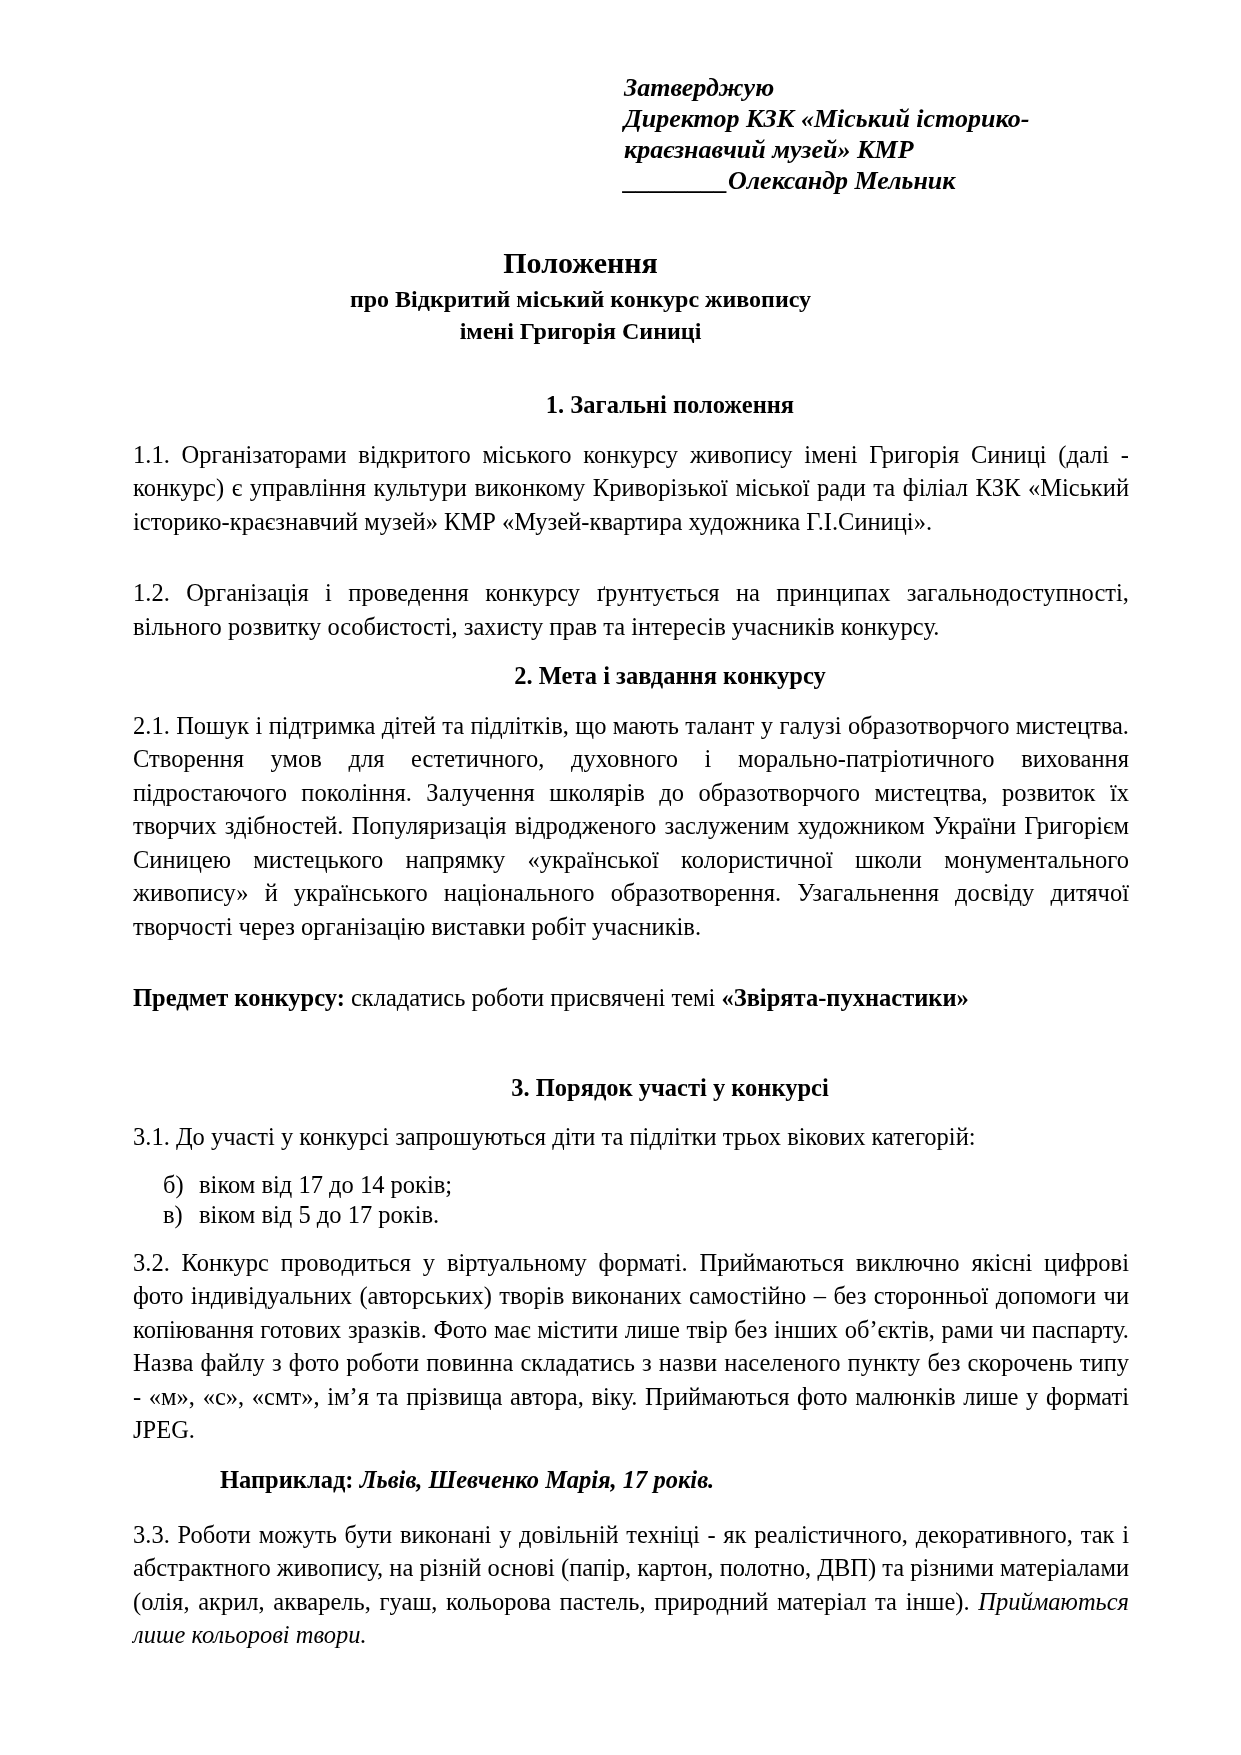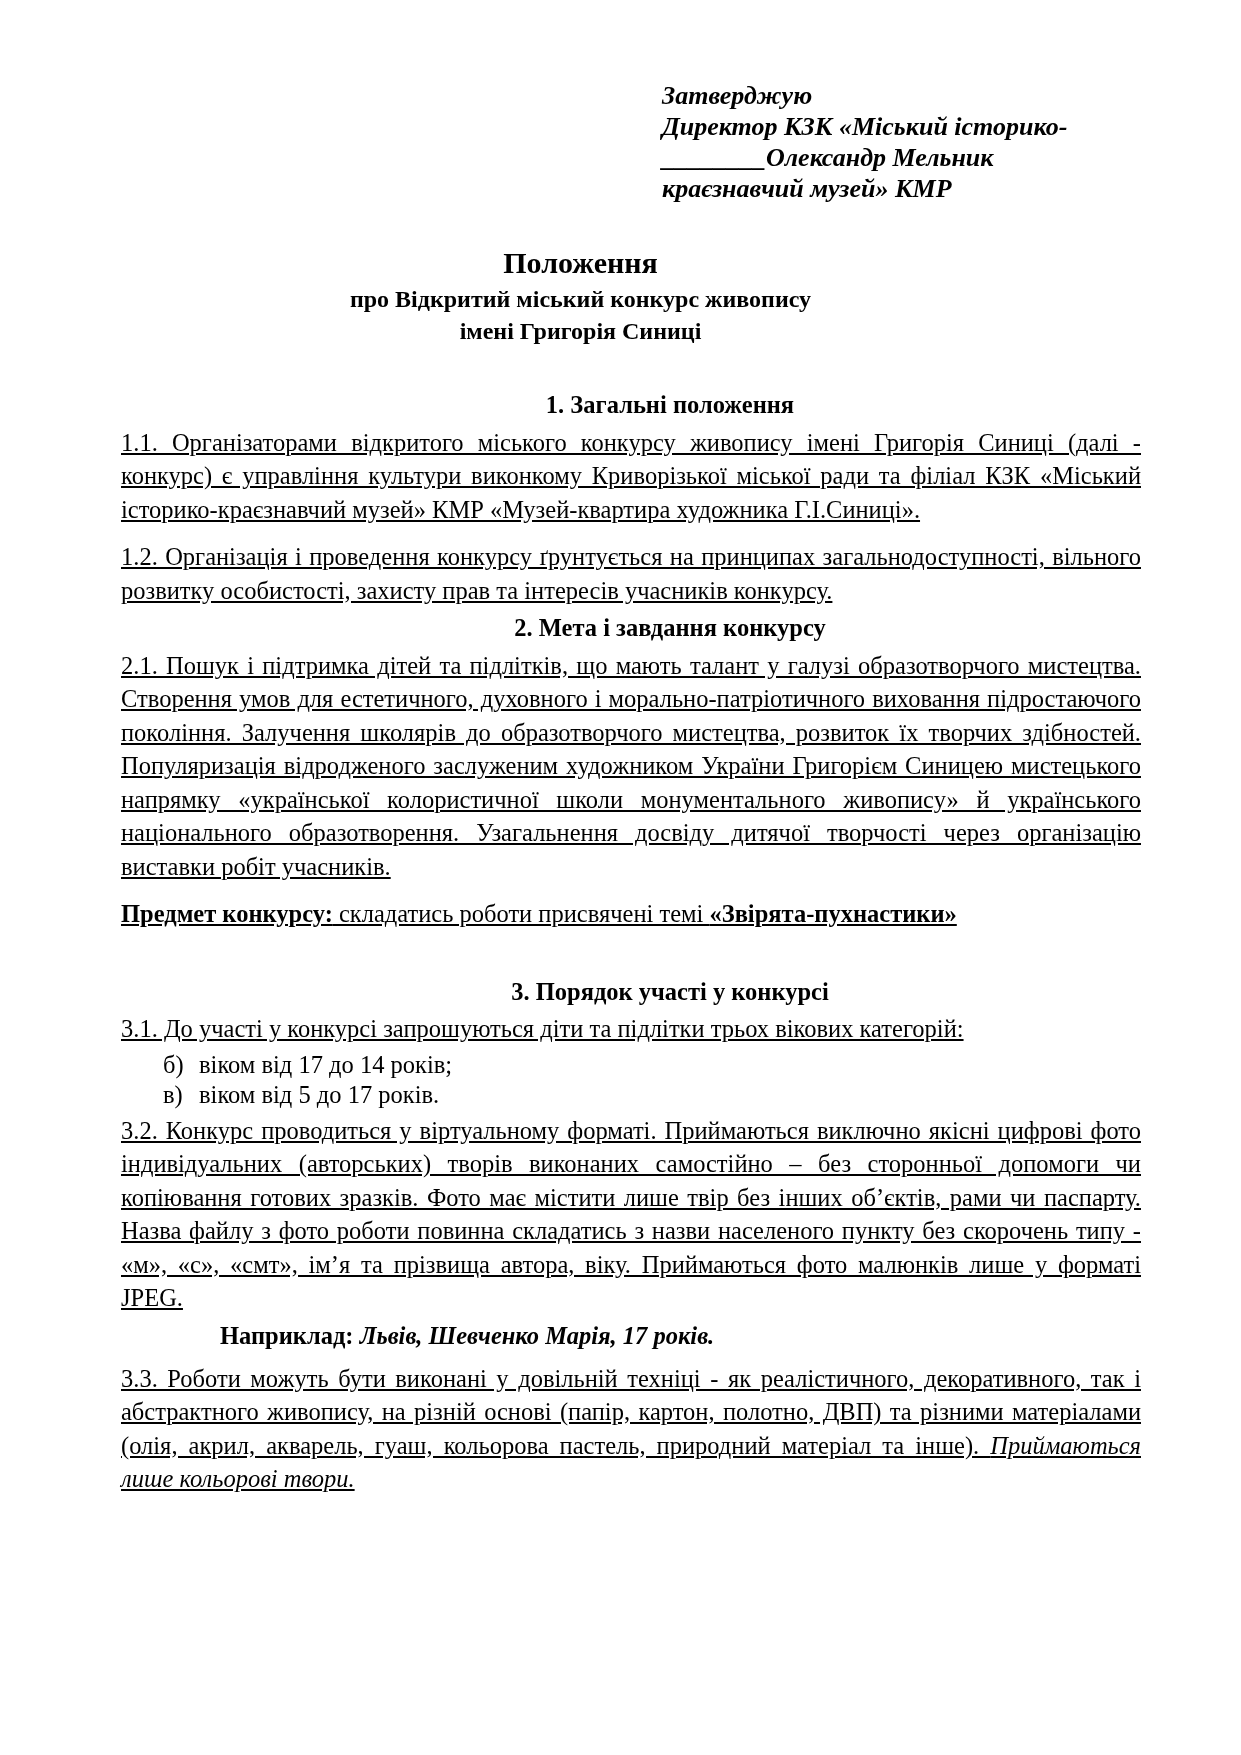--- a/index.html
+++ b/index.html
@@ -17,28 +17,27 @@
     }
     .page {
       position: absolute;
       left: 0; top: 0;
       width: 1241px;
       height: 1755px;
     }
     
     .approval {
       position: absolute;
-      left: 662px;
+      left: 624px;
       top: 72px;
       font-style: italic;
       font-weight: bold;
       font-size: 26px;
       line-height: 31px;
       font-family: "Liberation Serif", "DejaVu Serif", serif;
-      margin-top: 8px;
     }
     .approval div { white-space: nowrap; }
     
     .title-block {
       position: absolute;
       left: 0;
       width: 1083px;
       top: 243px;
       text-align: center;
       font-weight: bold;
@@ -65,22 +64,21 @@
     .section-heading {
       text-align: center;
       font-weight: bold;
       margin-left: 78px;
       line-height: 33.5px;
     }
     .section-heading .num-normal { font-weight: bold; }
     .para {
       text-align: justify;
       text-align-last: left;
-      margin: 4px;
-      text-decoration: underline;
+      margin: 16px;
     }
     .gap-small { height: 6px; }
     .gap-large { height: 40px; }
     .list-item {
       padding-left: 46px;
       line-height: 30px;
     }
     .list-item .marker {
       display: inline-block;
       width: 36px;
@@ -94,22 +92,22 @@
     .bd { font-weight: bold; }
   </style>
 </head>
 <body>
 
 <div class="page">
 
   <div class="approval">
     <div>Затверджую</div>
     <div>Директор КЗК «Міський історико-</div>
+    <div>краєзнавчий музей» КМР</div>
     <div><span>________</span><span>Олександр Мельник</span></div>
-    <div>краєзнавчий музей» КМР</div>
   </div>
 
   <div class="title-block">
     <div class="title-main">Положення</div>
     <div class="title-sub">про Відкритий міський конкурс живопису</div>
     <div class="title-sub">імені Григорія Синиці</div>
   </div>
 
   <div class="content">
 

